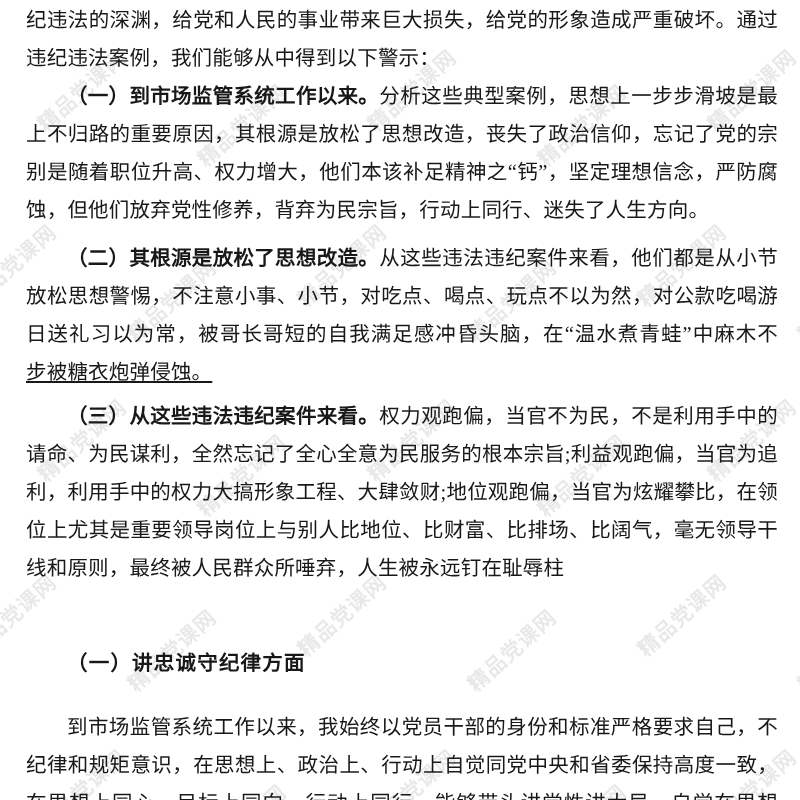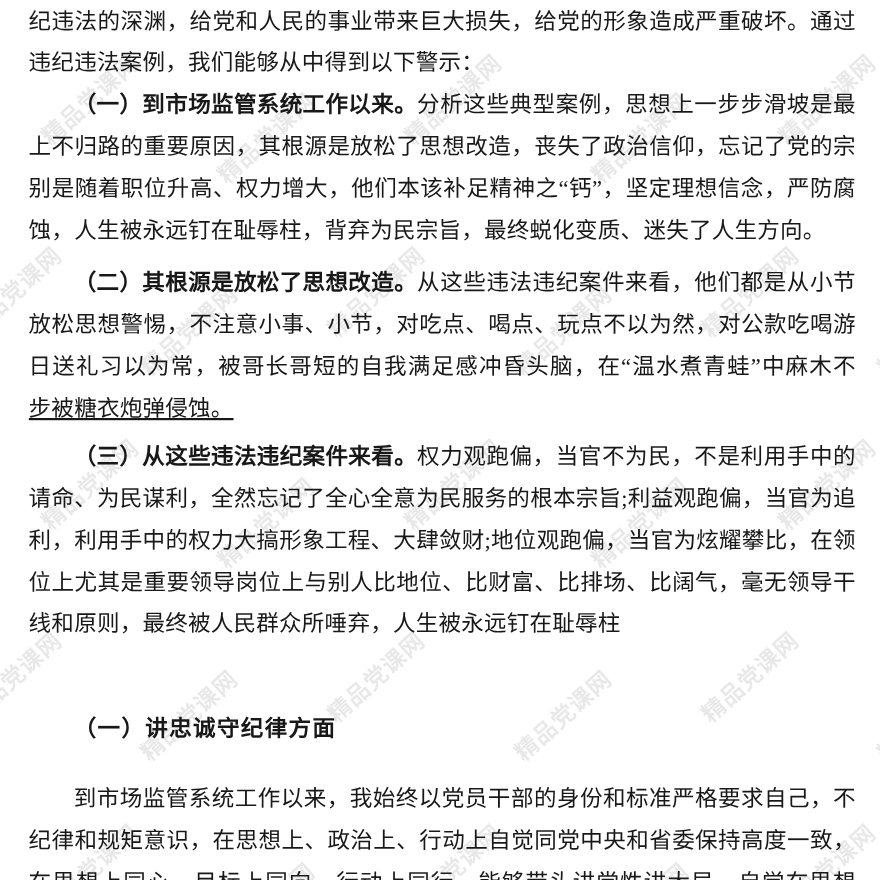--- a/index.html
+++ b/index.html
@@ -122,21 +122,21 @@
       <div class="watermark" style="left: 530px; top: 850px; color: rgb(0, 0, 0); opacity: 0.085; transform: rotate(-42deg);">精品党课网</div>
       <div class="watermark" style="left: 700px; top: 815px; color: rgb(0, 0, 0); opacity: 0.085; transform: rotate(-42deg);">精品党课网</div>
     </div>
 
   <div id="text-layer">
       <div class="doc-line justify" style="top: 5px;"><span>纪违法的深渊，给党和人民的事业带来巨大损失，给党的形象造成严重破坏。通过他们的</span></div>
       <div class="doc-line justify last" style="top: 43px;"><span>违纪违法案例，我们能够从中得到以下警示：</span></div>
       <div class="doc-line justify indent" style="top: 81px;"><span class="bold">（一）到市场监管系统工作以来。</span><span>分析这些典型案例，思想上一步步滑坡是最终导致走</span></div>
       <div class="doc-line justify" style="top: 119px;"><span>上不归路的重要原因，其根源是放松了思想改造，丧失了政治信仰，忘记了党的宗旨。特</span></div>
       <div class="doc-line justify" style="top: 157px;"><span>别是随着职位升高、权力增大，他们本该补足精神之“钙”，坚定理想信念，严防腐败侵</span></div>
-      <div class="doc-line justify last" style="top: 195px;"><span>蚀，人生被永远钉在耻辱柱，背弃为民宗旨，最终蜕化变质、迷失了人生方向。</span></div>
+      <div class="doc-line justify last" style="top: 195px;"><span>蚀，但他们放弃党性修养，背弃为民宗旨，行动上同行、迷失了人生方向。</span></div>
       <div class="doc-line justify indent" style="top: 243px;"><span class="bold">（二）其根源是放松了思想改造。</span><span>从这些违法违纪案件来看，他们都是从小节失守开始，</span></div>
       <div class="doc-line justify" style="top: 281px;"><span>放松思想警惕，不注意小事、小节，对吃点、喝点、玩点不以为然，对公款吃喝游玩、节</span></div>
       <div class="doc-line justify" style="top: 319px;"><span>日送礼习以为常，被哥长哥短的自我满足感冲昏头脑，在“温水煮青蛙”中麻木不仁，逐</span></div>
       <div class="doc-line justify last" style="top: 357px; text-decoration: underline;"><span>步被糖衣炮弹侵蚀。</span></div>
       <div class="doc-line justify indent" style="top: 401px;"><span class="bold">（三）从这些违法违纪案件来看。</span><span>权力观跑偏，当官不为民，不是利用手中的权力为民</span></div>
       <div class="doc-line justify" style="top: 439px;"><span>请命、为民谋利，全然忘记了全心全意为民服务的根本宗旨;利益观跑偏，当官为追逐名</span></div>
       <div class="doc-line justify" style="top: 477px;"><span>利，利用手中的权力大搞形象工程、大肆敛财;地位观跑偏，当官为炫耀攀比，在领导岗</span></div>
       <div class="doc-line justify" style="top: 515px;"><span>位上尤其是重要领导岗位上与别人比地位、比财富、比排场、比阔气，毫无领导干部的底</span></div>
       <div class="doc-line justify last" style="top: 553px;"><span>线和原则，最终被人民群众所唾弃，人生被永远钉在耻辱柱</span></div>
       <div class="doc-line justify last indent heading" style="top: 648px; text-align-last: left;"><span>（一）讲忠诚守纪律方面</span></div>

